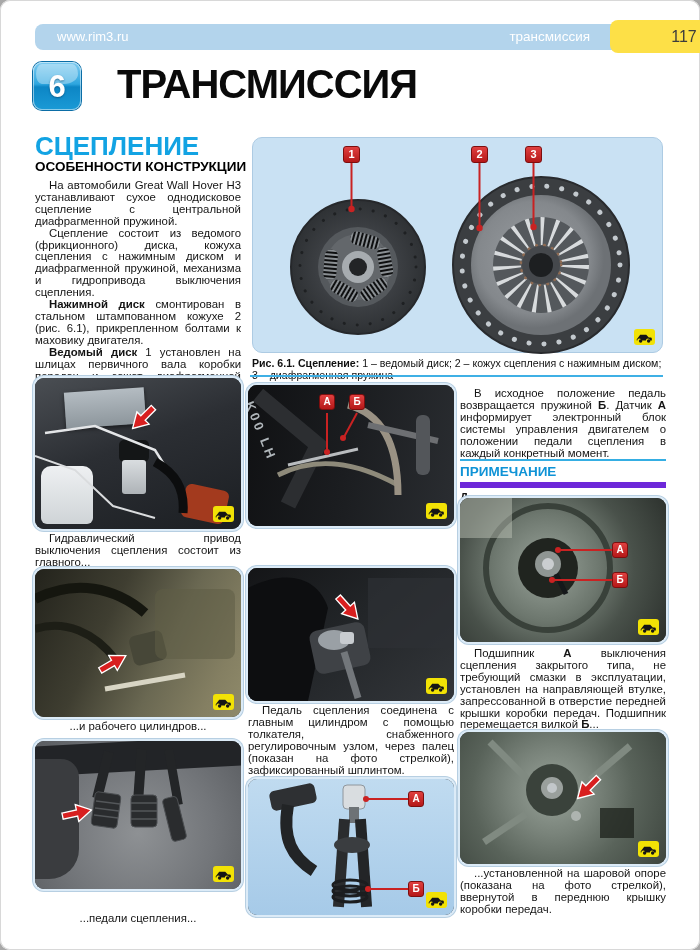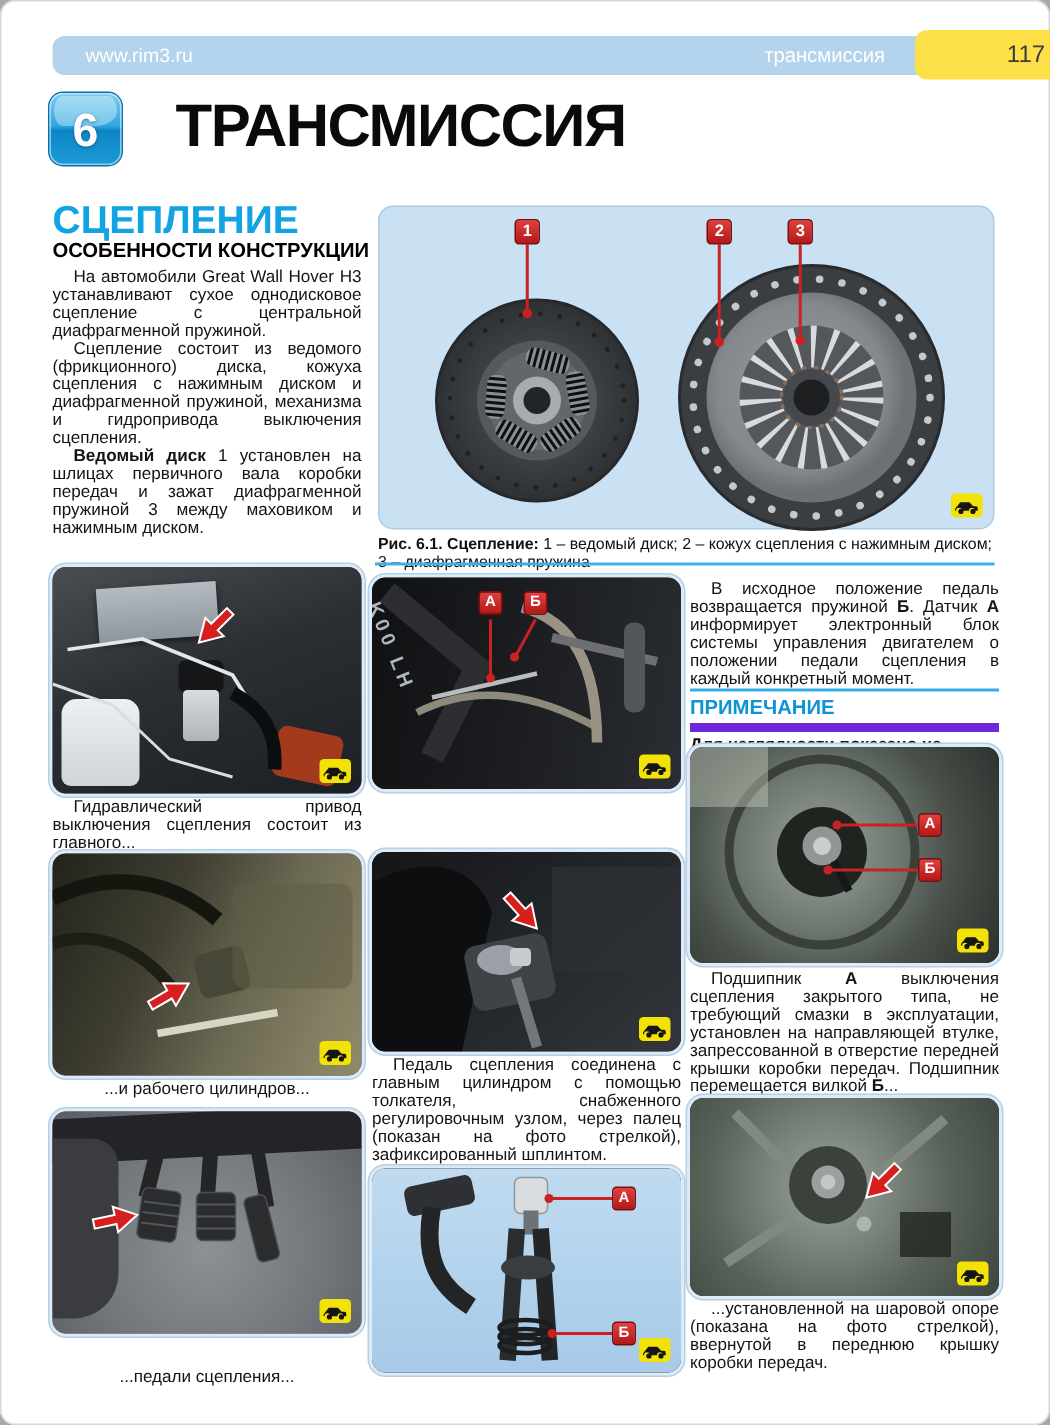--- a/index.html
+++ b/index.html
@@ -87,20 +87,21 @@
   <div class="chapter-badge">
     <span>6</span>
   </div>
   <div class="page-title">ТРАНСМИССИЯ</div>
 
   <div class="clutch-heading">СЦЕПЛЕНИЕ</div>
   <div class="construction-subheading">ОСОБЕННОСТИ КОНСТРУКЦИИ</div>
   <div class="article-text">
     <p><span>На автомобили Great Wall Hover H3 устанавливают сухое однодисковое сцепление с центральной диафрагменной пружиной.</span></p>
     <p><span>Сцепление состоит из ведомого (фрикционного) диска, кожуха сцепления с нажимным диском и диафрагменной пружиной, механизма и гидропривода выключения сцепления.</span></p>
+    <p><span class="b">Нажимной диск</span><span> смонтирован в стальном штампованном кожухе 2 (рис. 6.1), прикрепленном болтами к маховику двигателя.</span></p>
     <p><span class="b">Ведомый диск</span><span> 1 установлен на шлицах первичного вала коробки передач и зажат диафрагменной пружиной 3 между маховиком и нажимным диском.</span></p>
   </div>
 
   <div class="figure-box">
     <svg class="fig" width="411" height="216">
       <defs>
         <pattern id="spr" width="4" height="14" patternUnits="userSpaceOnUse">
           <rect width="2" height="14" fill="#0e0f10"></rect>
             <rect x="2" width="2" height="14" fill="#8a8f93"></rect>
         </pattern>

